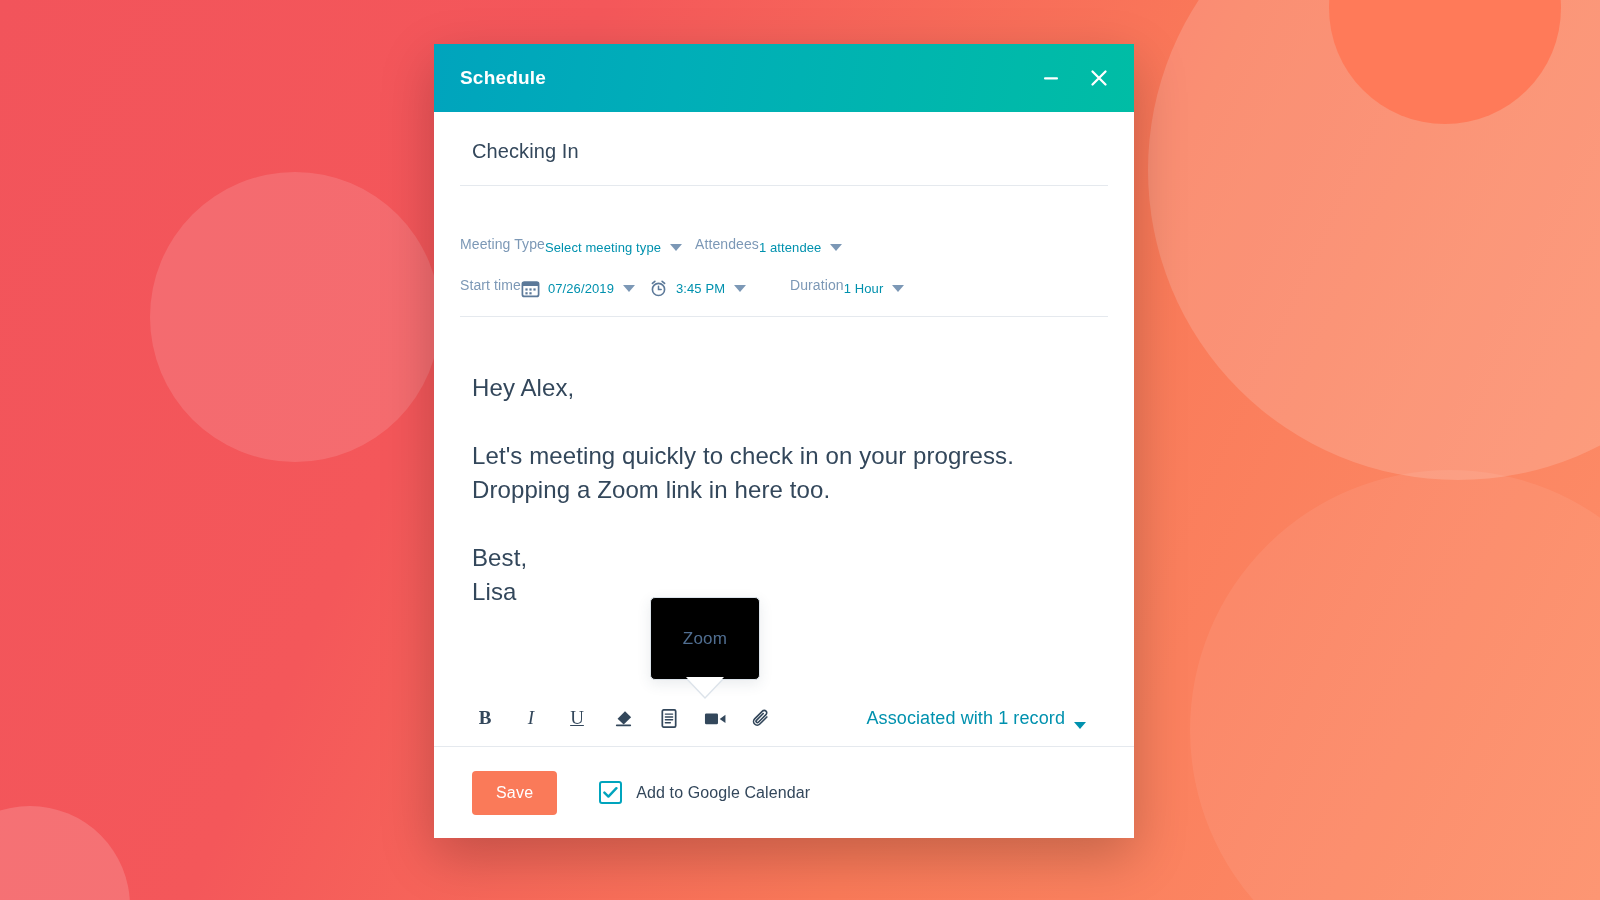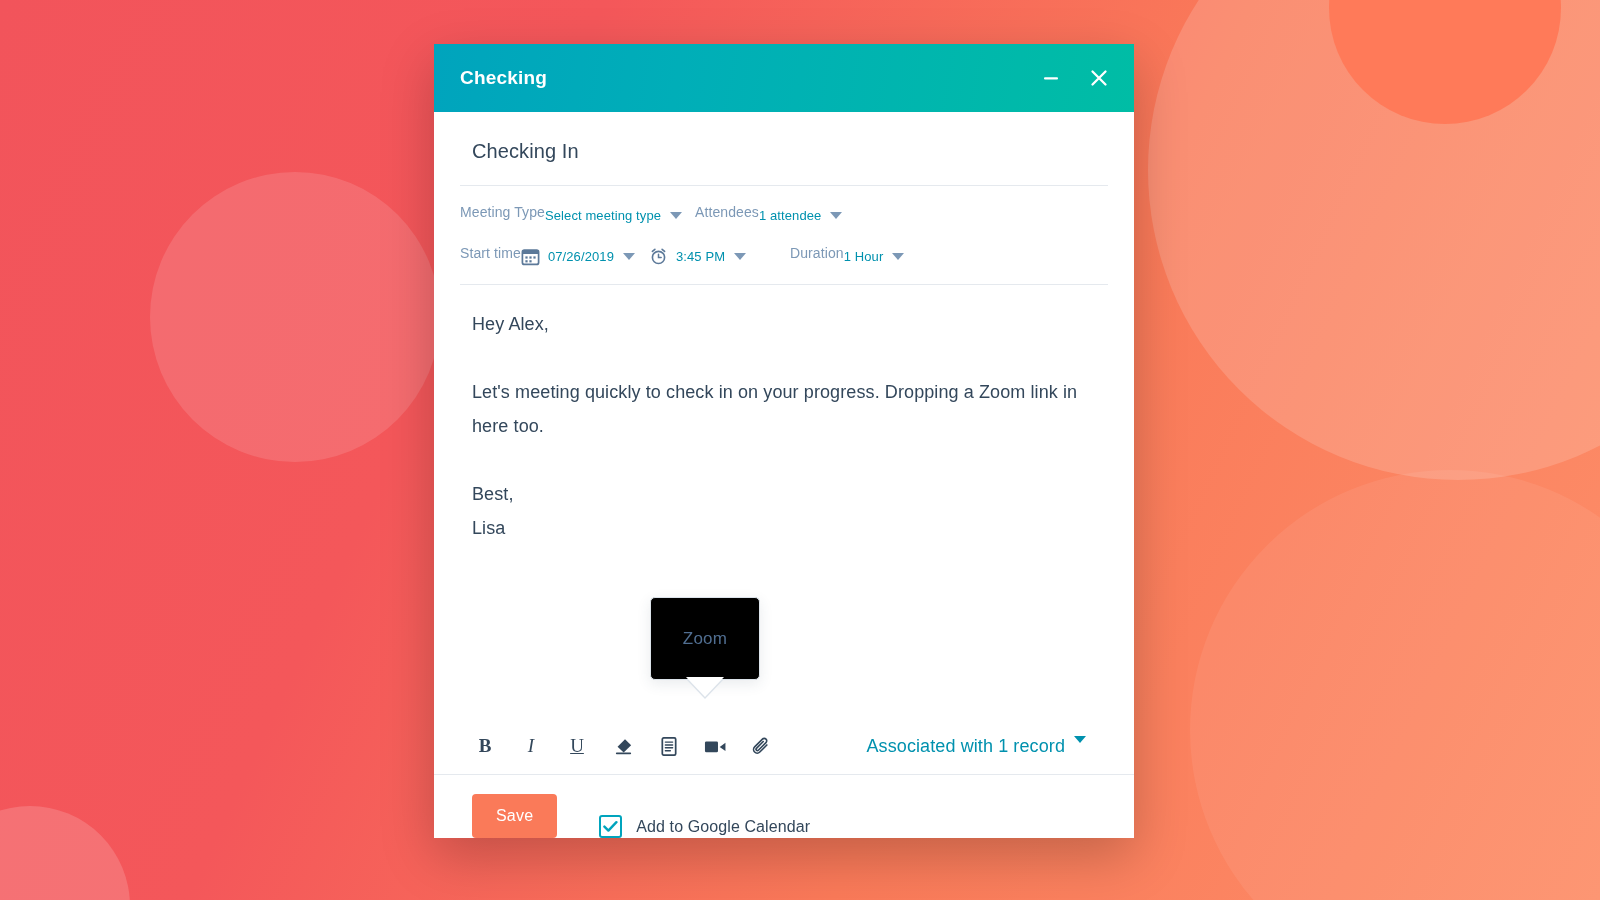--- a/index.html
+++ b/index.html
@@ -78,20 +78,21 @@
     cursor: pointer;
   }
 
   
   .dlg-body {
     flex: 1 1 auto;
     padding: 0 26px;
     overflow: hidden;
     display: flex;
     flex-direction: column;
+    gap: 32px;
   }
 
   .subject-row {
     padding: 28px 12px 22px 12px;
     border-bottom: 1px solid #E5E9EE;
   }
   .subject-text {
     font-size: 20px;
     color: #33475B;
     letter-spacing: .1px;
@@ -139,21 +140,21 @@
   .spacer-10 { width: 14px; }
 
   
   .message {
     flex: 1 1 auto;
     padding: 22px 12px 0 12px;
     position: relative;
     overflow: hidden;
   }
   .msg-p {
-    font-size: 18px;
+    font-size: 24px;
     line-height: 34px;
     color: #33475B;
     letter-spacing: .1px;
   }
   .msg-gap { height: 34px; }
 
   
   #zoom-tip {
     position: absolute;
     left: 650px; top: 597px;
@@ -206,36 +207,36 @@
     display: flex; align-items: center; justify-content: center;
     color: #33475B;
     cursor: pointer;
   }
   .tool-b { font-weight: bold; font-size: 19px; font-family: "Liberation Serif", serif; }
   .tool-i { font-style: italic; font-size: 19px; font-family: "Liberation Serif", serif; }
   .tool-u { font-size: 19px; text-decoration: underline; font-family: "Liberation Serif", serif; }
   .assoc {
     margin-left: auto;
     display: flex;
-    align-items: flex-start;
+    align-items: flex-end;
     font-size: 18px;
     color: #0091AE;
     cursor: pointer;
     letter-spacing: .1px;
     padding-right: 10px;
   }
   .assoc .caret { border-top-color: #0091AE; }
 
   
   .dlg-footer {
     flex: none;
-    height: 64px;
+    height: 92px;
     border-top: 1px solid #E5E9EE;
     display: flex;
-    align-items: flex-end;
+    align-items: center;
     padding: 0 38px;
   }
   .save-btn {
     background: #FA7A59;
     color: #fff;
     border: none;
     border-radius: 4px;
     font-size: 16px;
     height: 44px;
     padding: 0 24px;
@@ -272,21 +273,21 @@
   <div class="blob blob-a"></div>
   <div class="blob blob-b"></div>
   <div class="blob blob-c"></div>
   <div class="blob blob-d"></div>
   <div class="blob blob-e"></div>
 </div>
 
 <div id="dialog">
 
   <div class="dlg-header">
-    <div class="dlg-title">Checking</div>
+    <div class="dlg-title">Schedule</div>
     <div class="header-actions">
       <div class="hdr-btn">
         <svg width="20" height="20" viewBox="0 0 20 20">
           <rect x="3" y="9.2" width="14" height="2.2" rx="1" fill="#ffffff"></rect>
         </svg>
       </div>
       <div class="hdr-btn">
         <svg width="22" height="22" viewBox="0 0 22 22">
           <path d="M4.5 4.5 L17.5 17.5 M17.5 4.5 L4.5 17.5" stroke="#ffffff" stroke-width="2.3" stroke-linecap="round"></path>
         </svg>

